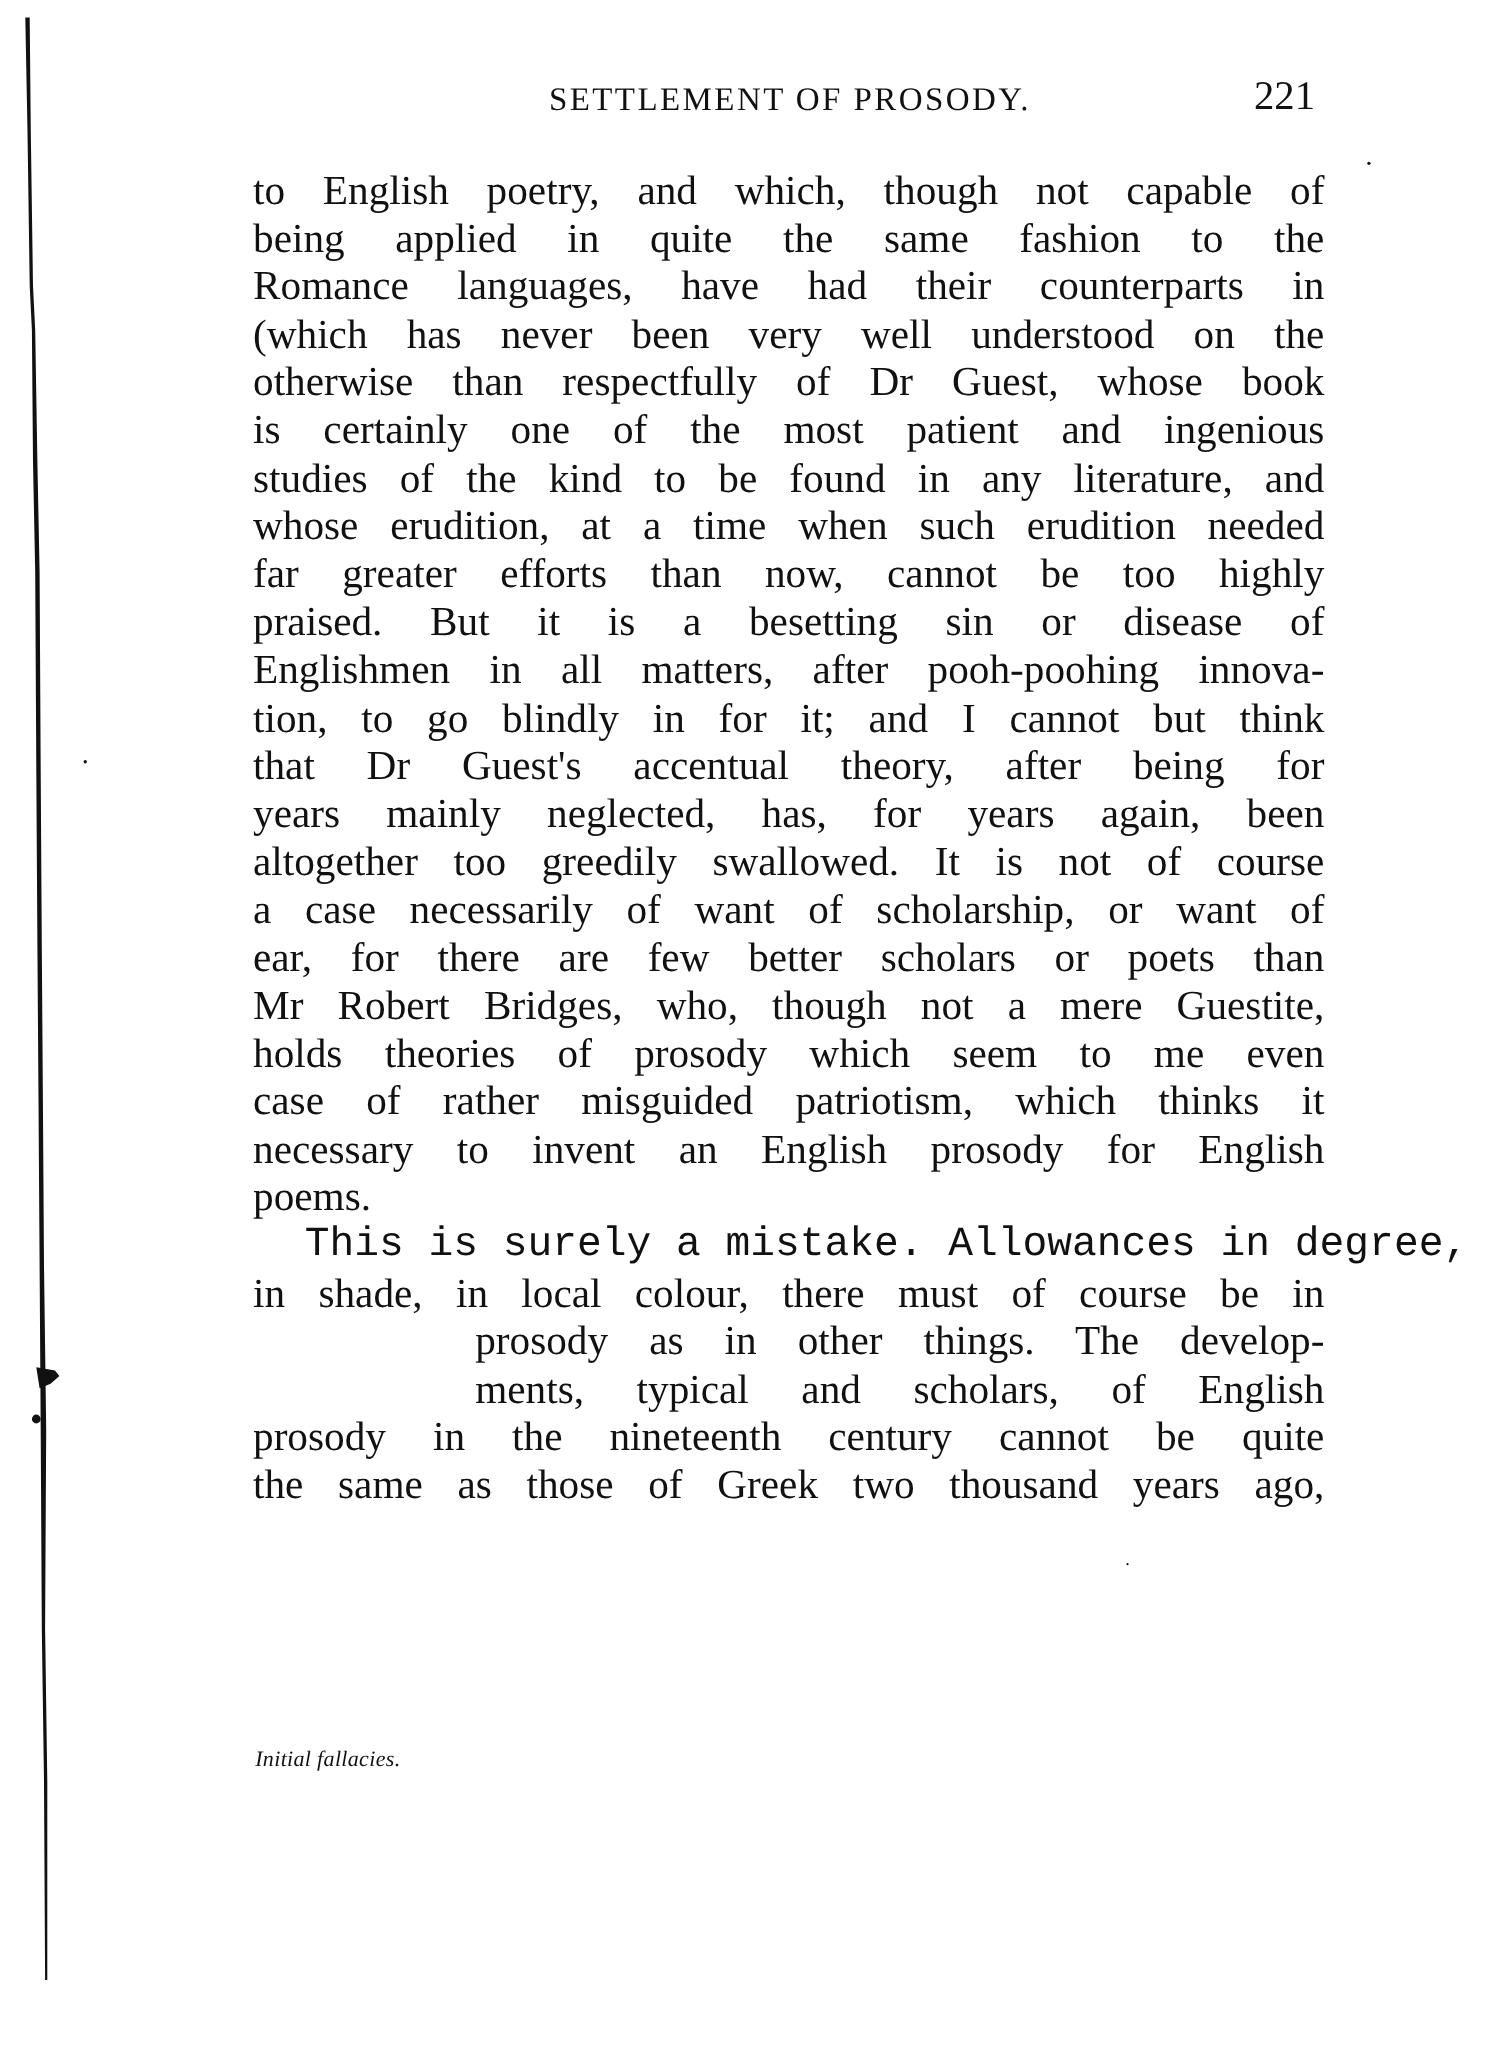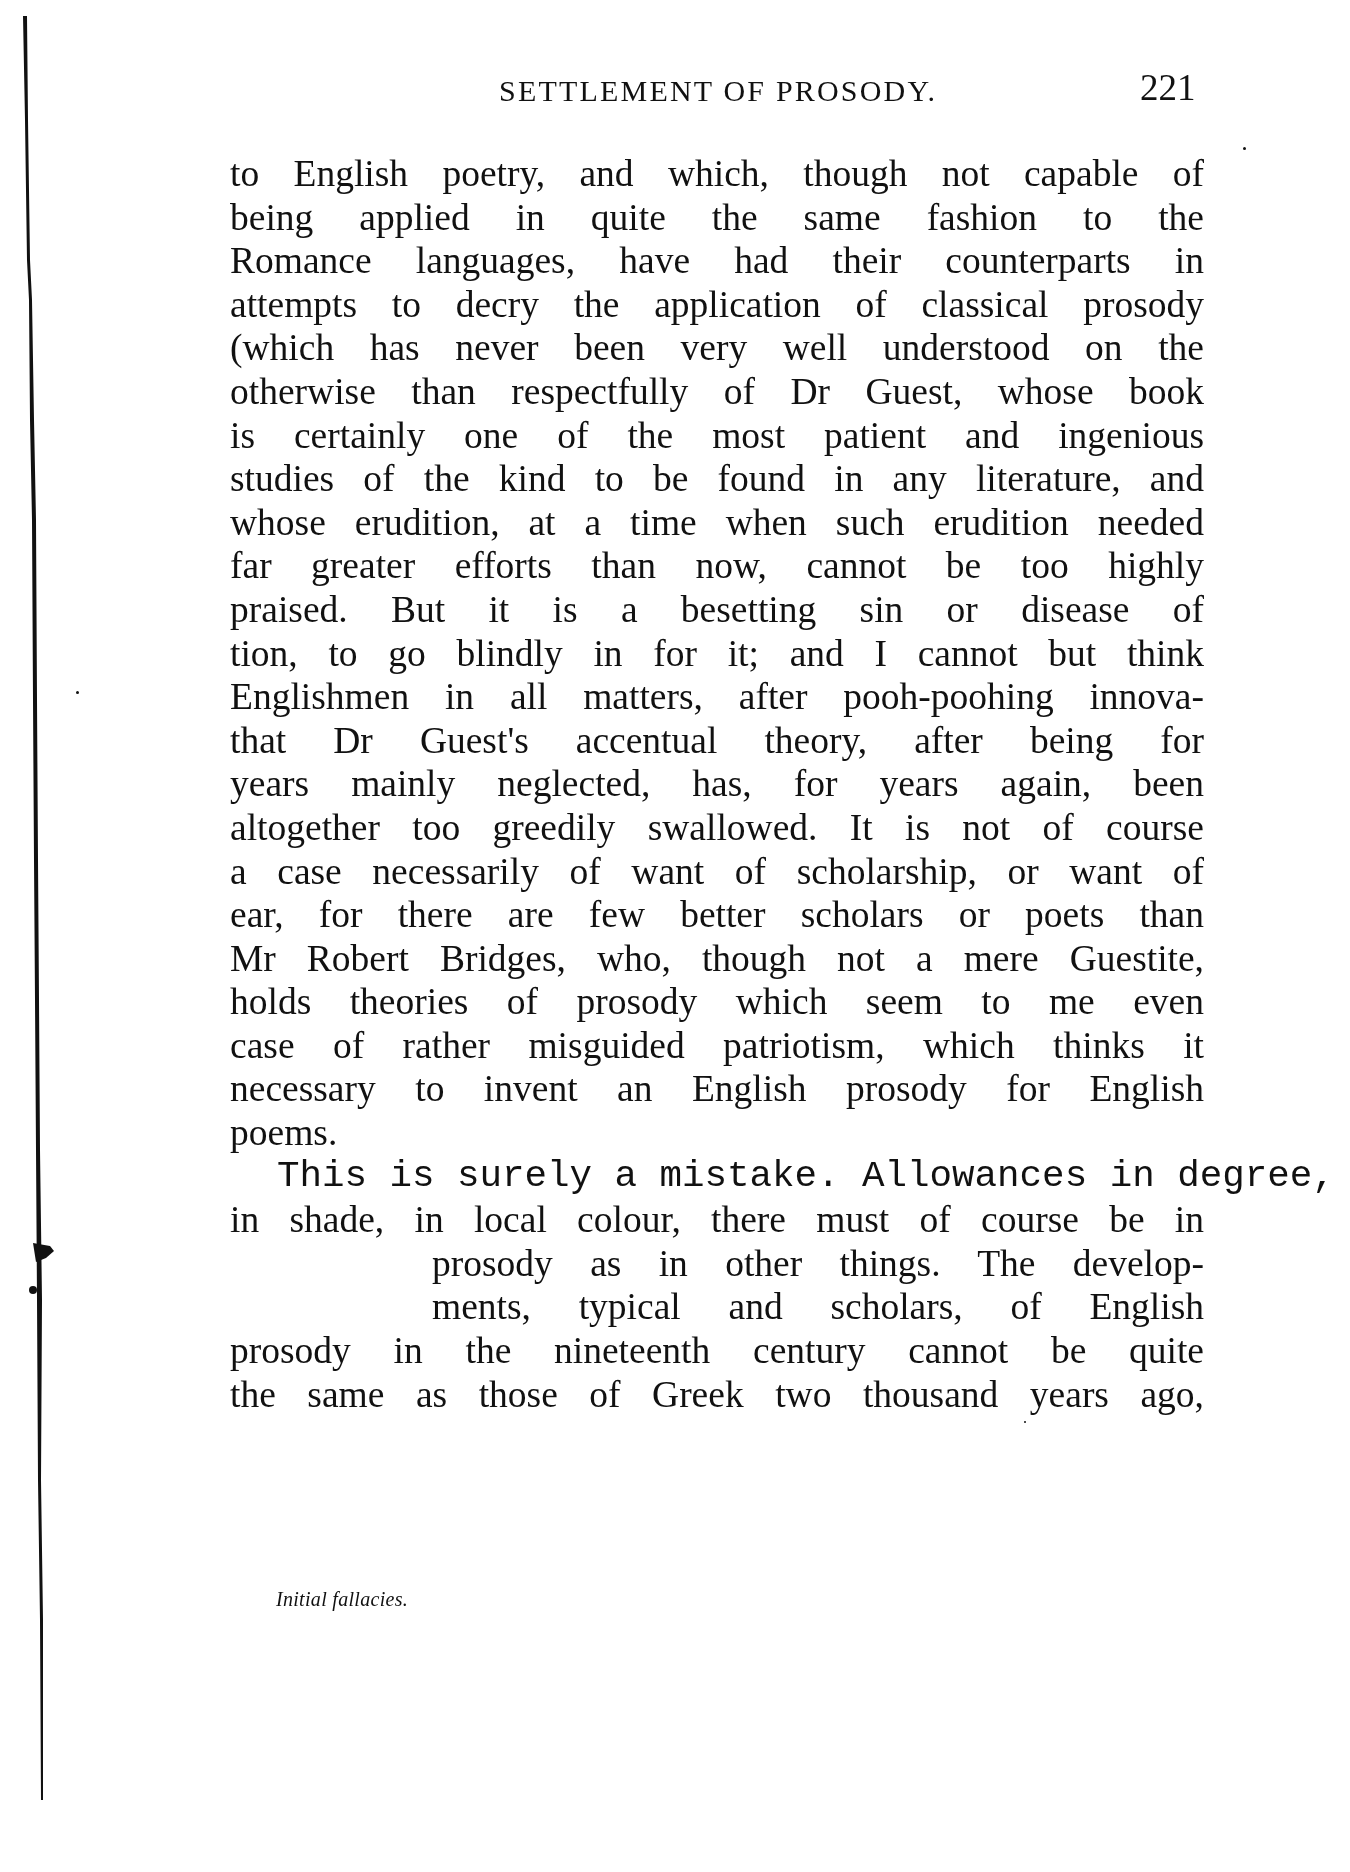--- a/index.html
+++ b/index.html
@@ -65,21 +65,20 @@
       padding-left: 202px;
     }
     .sidenote {
       position: absolute;
       left: 232px;
       top: 1588px;
       font-size: 20px;
       font-style: italic;
       letter-spacing: 0.3px;
       white-space: nowrap;
-      margin-left: 44px;
     }
     .speck {
       position: absolute;
       background: #111;
       border-radius: 50%;
     }
   </style>
 </head>
 <body>
 
@@ -93,30 +92,29 @@
 <div class="speck" style="left:1024px;top:1421px;width:2px;height:2px;"></div>
 
 <div class="running-head">Settlement of Prosody.</div>
 <div class="page-number">221</div>
 
 <div class="text-block">
   <div>
     <span class="line">to English poetry, and which, though not capable of</span>
     <span class="line">being applied in quite the same fashion to the</span>
     <span class="line">Romance languages, have had their counterparts in</span>
-    <span class="line">attempts to decry the application of classical prosody</span>
     <span class="line">(which has never been very well understood on the</span>
     <span class="line">otherwise than respectfully of Dr Guest, whose book</span>
     <span class="line">is certainly one of the most patient and ingenious</span>
     <span class="line">studies of the kind to be found in any literature, and</span>
     <span class="line">whose erudition, at a time when such erudition needed</span>
     <span class="line">far greater efforts than now, cannot be too highly</span>
     <span class="line">praised.  But it is a besetting sin or disease of</span>
+    <span class="line">Englishmen in all matters, after pooh-poohing innova-</span>
     <span class="line">tion, to go blindly in for it; and I cannot but think</span>
-    <span class="line">Englishmen in all matters, after pooh-poohing innova-</span>
     <span class="line">that Dr Guest's accentual theory, after being for</span>
     <span class="line">years mainly neglected, has, for years again, been</span>
     <span class="line">altogether too greedily swallowed.  It is not of course</span>
     <span class="line">a case necessarily of want of scholarship, or want of</span>
     <span class="line">ear, for there are few better scholars or poets than</span>
     <span class="line">Mr Robert Bridges, who, though not a mere Guestite,</span>
     <span class="line">holds theories of prosody which seem to me even</span>
     <span class="line">case of rather misguided patriotism, which thinks it</span>
     <span class="line">necessary to invent an English prosody for English</span>
     <span class="line last">poems.</span>

